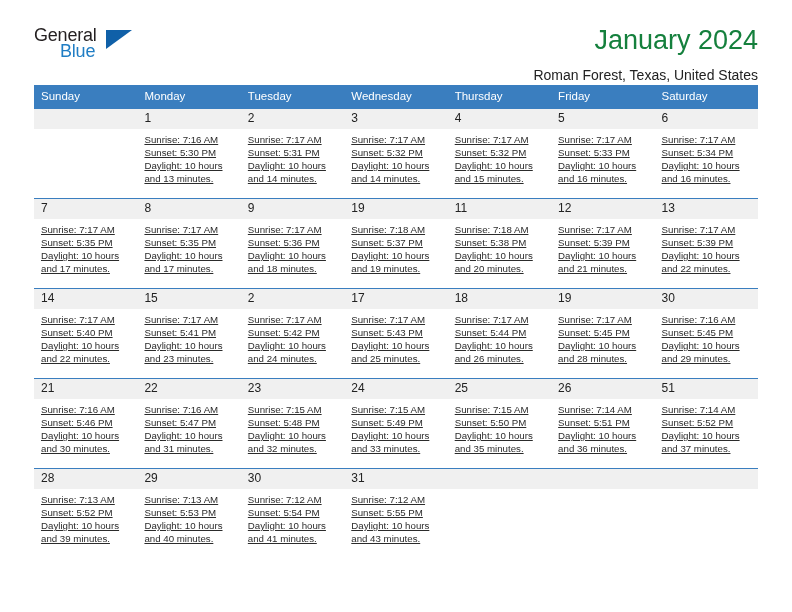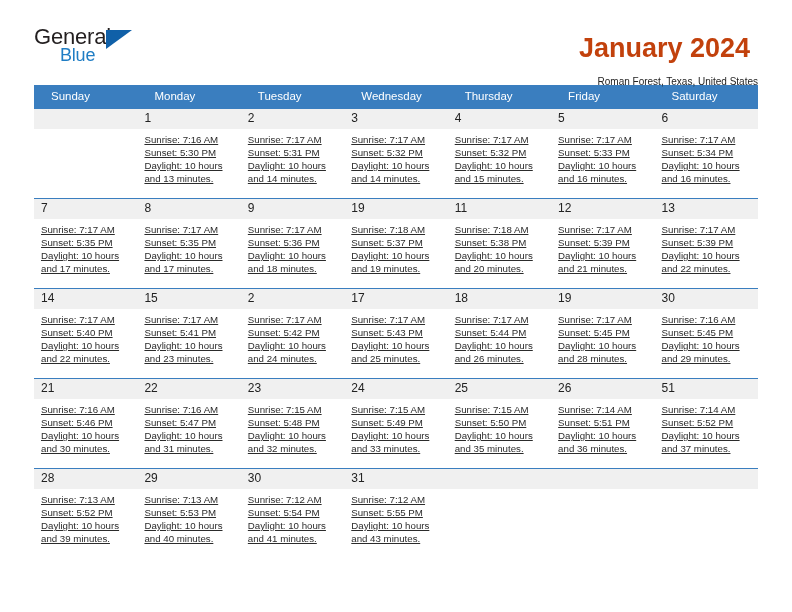--- a/index.html
+++ b/index.html
@@ -33,21 +33,21 @@
   }
 
   .logo {
     position: relative;
     width: 120px;
     height: 48px;
     line-height: 1;
     user-select: none;
   }
   .logo-general {
-    font-size: 22px;
+    font-size: 18px;
     color: #231f20;
     letter-spacing: -0.2px;
     display: block;
   }
   .logo-blue {
     font-size: 18px;
     color: #1f7dc4;
     letter-spacing: -0.2px;
     display: block;
     margin-top: -2px;
@@ -62,47 +62,47 @@
     border-left: 26px solid #1060a8;
     border-bottom: 19px solid transparent;
   }
 
   .title-block {
     text-align: right;
     padding-top: 0px;
   }
   .cal-title {
     font-size: 27px;
-    font-weight: bold;
-    color: #c2410c;
+    font-weight: normal;
+    color: #15803d;
     line-height: 1.1;
-    margin: 8px;
+    margin: 0;
   }
   .cal-subtitle {
-    font-size: 10px;
+    font-size: 14px;
     color: #222222;
     margin: 12px 0 0 4px;
     line-height: 1.1;
   }
 
   
   .calendar {
     width: 724px;
     border-collapse: collapse;
     table-layout: fixed;
     margin-top: 11px;
   }
 
   .calendar thead th {
     background: #3a7ebf;
     color: #ffffff;
     font-size: 11.5px;
     font-weight: normal;
     text-align: left;
-    padding: 5px 0 5px 17px;
+    padding: 5px 0 5px 7px;
     height: 21px;
     line-height: 1.1;
   }
 
   .calendar tbody tr {
     border-top: 1.5px solid #3a7ebf;
   }
 
   .calendar tbody td {
     vertical-align: top;

